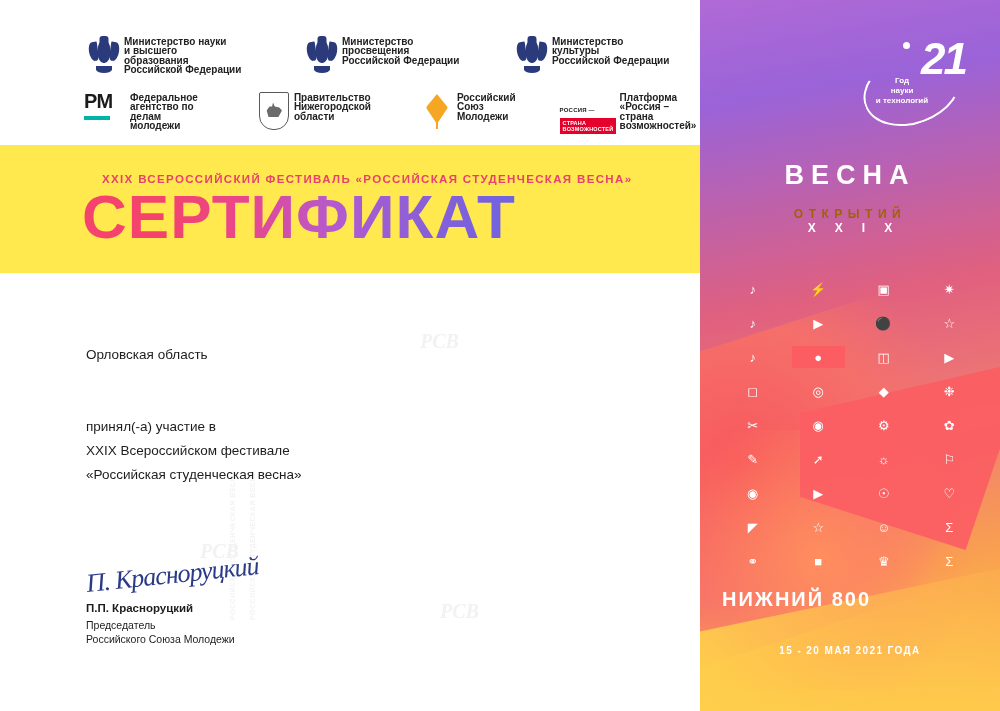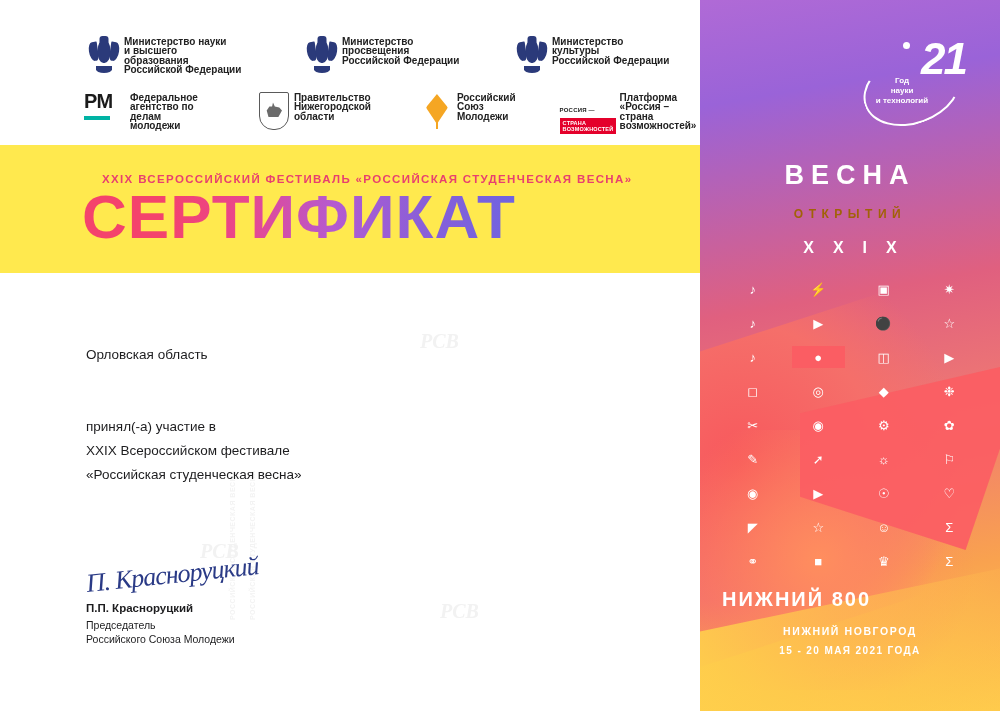--- a/index.html
+++ b/index.html
@@ -94,21 +94,21 @@
      font-style:italic;letter-spacing:-2px;}
   .year-dot{position:absolute;right:62px;top:8px;width:7px;height:7px;border-radius:50%;background:#ffffff;}
   .year-text{position:absolute;right:28px;top:42px;font-size:8px;line-height:10px;color:#ffffff;
      font-weight:700;text-align:center;width:84px;}
   .year-arc{position:absolute;right:10px;top:20px;width:96px;height:66px;border:2px solid #ffffff;
      border-radius:50%;border-top-color:transparent;border-right-color:transparent;transform:rotate(-20deg);}
 
   .vesna{position:absolute;right:22px;top:160px;width:256px;text-align:center;z-index:7;}
   .vesna .l1{font-size:27px;font-weight:700;color:#ffffff;letter-spacing:7px;}
   .vesna .l2{font-size:12px;font-weight:700;color:#a16207;letter-spacing:5.5px;margin-top:16px;}
-  .vesna .l3{font-size:16px;font-weight:700;color:#ffffff;letter-spacing:19px;margin-top:18px;
+  .vesna .l3{font-size:12px;font-weight:700;color:#ffffff;letter-spacing:19px;
      padding-left:19px;}
 
   .icon-grid{position:absolute;right:24px;top:278px;width:250px;z-index:7;
      display:grid;grid-template-columns:repeat(4,1fr);gap:12px 12px;}
   .ic{height:22px;display:flex;align-items:center;justify-content:center;color:#ffffff;font-size:13px;}
   .ic.hl{background:#fb5d63;}
 
   .nn-big{position:absolute;right:22px;top:588px;width:256px;text-align:left;z-index:7;
      font-size:20px;font-weight:700;color:#ffffff;letter-spacing:2px;}
   .nn-sub{position:absolute;right:22px;top:625px;width:256px;text-align:center;z-index:7;
@@ -331,16 +331,15 @@
     <div class="ic">☺</div>
     <div class="ic">Σ</div>
 
     <div class="ic">⚭</div>
     <div class="ic">■</div>
     <div class="ic">♛</div>
     <div class="ic">Σ</div>
   </div>
 
   <div class="nn-big">НИЖНИЙ 800</div>
-  <div class="nn-sub">НИЖНИЙ НОВГОРОД</div>
   <div class="nn-date">15 - 20 МАЯ 2021 ГОДА</div>
 
 </div>
 
 </body></html>

